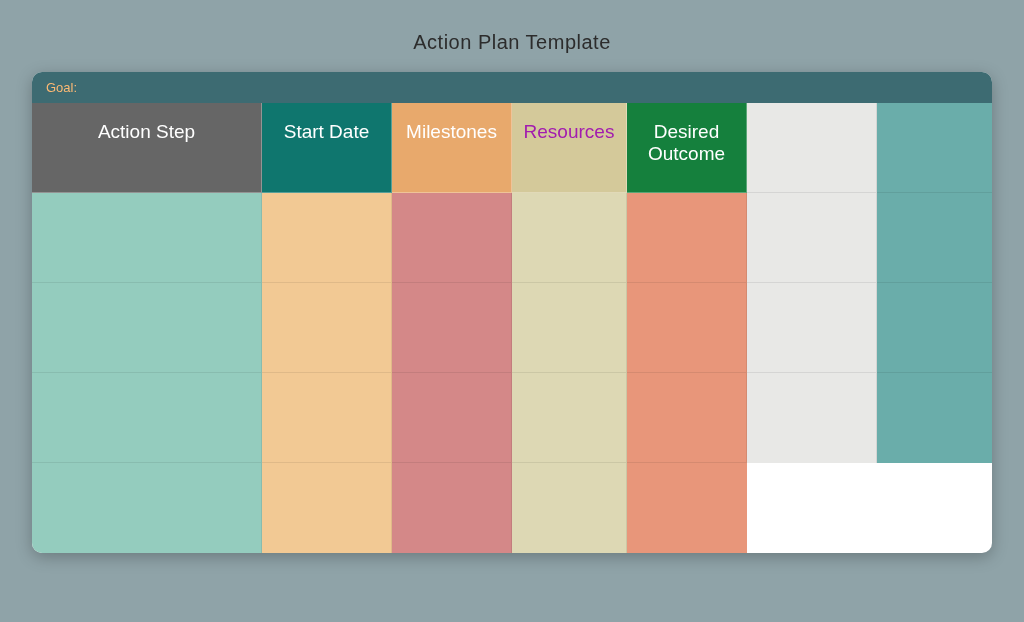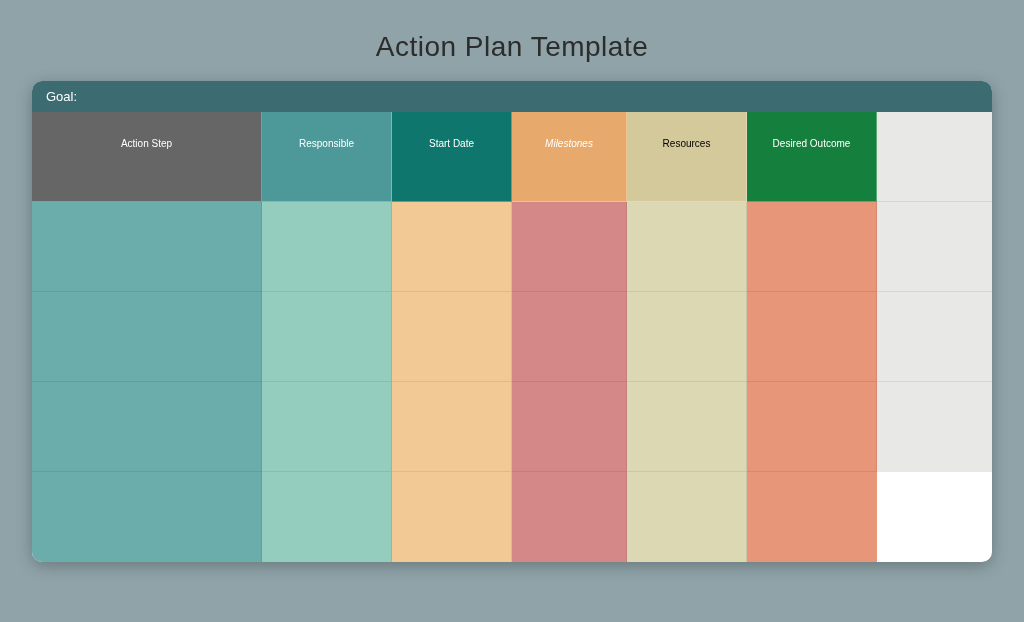--- a/index.html
+++ b/index.html
@@ -14,62 +14,62 @@
     }
     .page-wrapper {
       width: 960px;
       height: 560px;
       display: flex;
       flex-direction: column;
       align-items: center;
     }
     .page-title {
       color: #2c2c2c;
-      font-size: 28px;
+      font-size: 20px;
       font-weight: 400;
       margin-bottom: 18px;
       letter-spacing: 0.5px;
     }
     .table-container {
       width: 100%;
       background: #fff;
       border-radius: 10px;
       overflow: hidden;
       box-shadow: 0 4px 16px rgba(0,0,0,0.25);
     }
     .goal-bar {
       background-color: #3d6b72;
-      color: #ffffff;
+      color: #fdba74;
       font-size: 13px;
       padding: 8px 14px;
       font-weight: 400;
     }
     .table-grid {
       display: grid;
       grid-template-columns: 230px 130px 120px 115px 120px 130px 120px;
       width: 100%;
     }
     .header-cell {
-      padding: 26px 8px;
+      padding: 18px 8px;
       text-align: center;
-      font-size: 10px;
+      font-size: 19px;
       font-weight: 400;
       color: #fff;
       border-right: 1px solid rgba(255,255,255,0.3);
       border-bottom: 1px solid rgba(255,255,255,0.3);
     }
     .header-cell:last-child {
       border-right: none;
     }
     .header-action-step { background-color: #666666; }
     .header-responsible { background-color: #4d9999; }
     .header-start-date { background-color: #0f766e; }
-    .header-milestones { background-color: #e8a96c; font-style: italic; }
+    .header-milestones { background-color: #e8a96c; }
     .header-due-date { background-color: #c97070; }
-    .header-resources { background-color: #d4c99a; color: #000000; }
+    .header-resources { background-color: #d4c99a; color: #a21caf; }
     .header-desired-outcome { background-color: #15803d; }
 
     .data-cell {
       height: 90px;
       border-right: 1px solid rgba(0,0,0,0.08);
       border-bottom: 1px solid rgba(0,0,0,0.08);
     }
     .data-cell:last-child {
       border-right: none;
     }
@@ -87,23 +87,20 @@
 <div class="page-wrapper">
   <h1 class="page-title">Action Plan Template</h1>
   <div class="table-container">
     <div class="goal-bar">
       <span>Goal:</span>
     </div>
     <div class="table-grid">
 
       <div class="header-cell header-action-step">
         <span>Action Step</span>
-      </div>
-      <div class="header-cell header-responsible">
-        <span>Responsible</span>
       </div>
       <div class="header-cell header-start-date">
         <span>Start Date</span>
       </div>
       <div class="header-cell header-milestones">
         <span>Milestones</span>
       </div>
       <div class="header-cell header-resources">
         <span>Resources</span>
       </div>

